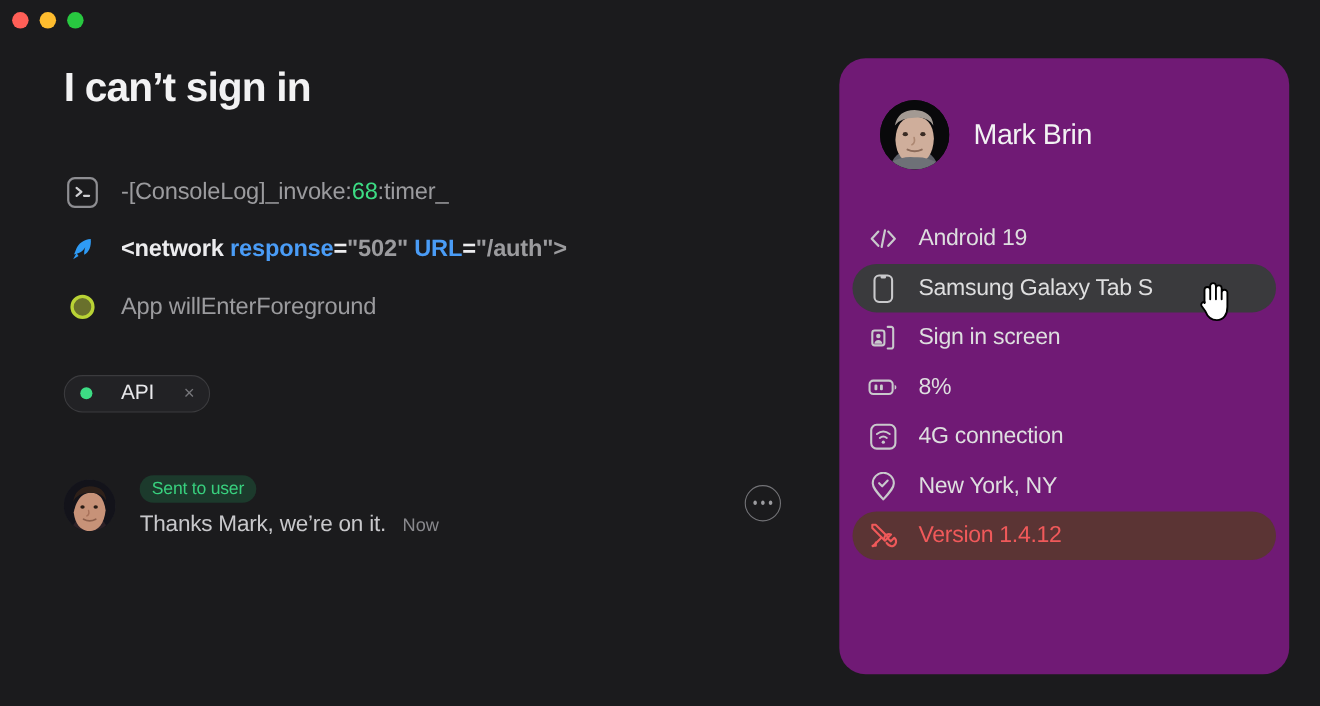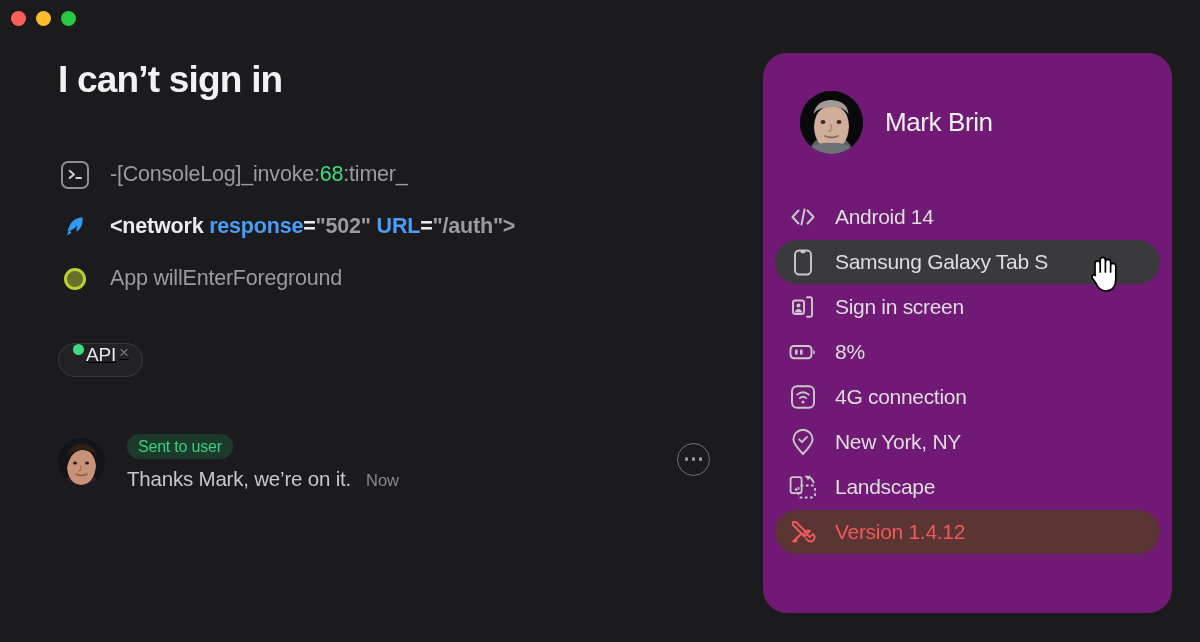--- a/index.html
+++ b/index.html
@@ -39,25 +39,24 @@
 
   .term-ico { width:28px; height:28px; border:2px solid #8e8e92; border-radius:7px;
               display:flex; align-items:center; justify-content:center; }
 
   .dotcircle { width:22px; height:22px; border-radius:50%;
                border:3px solid #b9d335; background:#69702c; }
 
   
   .tags { margin-top:46px; }
   .chip {
-    display:inline-flex; gap:2px;
+    display:inline-flex; align-items:center; gap:26px;
     height:34px; padding:0 13px 0 14px;
     border:1px solid #3b3b3e; border-radius:18px;
     background:#222225;
-    text-decoration:underline;
   }
   .chip-dot { width:11px; height:11px; border-radius:50%; background:#3ddc84; }
   .chip-label { font-size:19px; color:#e9e9ec; letter-spacing:-0.2px; }
   .chip-x { font-size:17px; color:#77777b; line-height:1; margin-left:1px; }
 
   
   .comment { margin-top:57px; display:flex; align-items:flex-start; position:relative; width:620px; }
   .avatar-sm {
     width:47px; height:47px; border-radius:50%; overflow:hidden;
     background:#20202a; flex:none; margin-top:4px;
@@ -214,21 +213,21 @@
     <div class="info-list">
 
       <div class="info-row">
         <span class="info-icon">
           <svg width="26" height="18" viewBox="0 0 26 18">
             <path d="M8.5 2.5 L2.5 9 L8.5 15.5" stroke="#c9c9cc" stroke-width="2" fill="none" stroke-linecap="round" stroke-linejoin="round"></path>
             <path d="M17.5 2.5 L23.5 9 L17.5 15.5" stroke="#c9c9cc" stroke-width="2" fill="none" stroke-linecap="round" stroke-linejoin="round"></path>
             <path d="M14.5 1.5 L11.5 16.5" stroke="#c9c9cc" stroke-width="2" fill="none" stroke-linecap="round"></path>
           </svg>
         </span>
-        <span class="info-label">Android 14</span>
+        <span class="info-label">Android 19</span>
       </div>
 
       <div class="info-row hover">
         <span class="info-icon">
           <svg width="20" height="27" viewBox="0 0 20 27">
             <rect x="2" y="1.5" width="16" height="24" rx="4.2" stroke="#c9c9cc" stroke-width="1.9" fill="none"></rect>
             <path d="M7.6 1.5 h4.8 v1.6 a1.1 1.1 0 0 1 -1.1 1.1 h-2.6 a1.1 1.1 0 0 1 -1.1 -1.1 Z" fill="#c9c9cc"></path>
           </svg>
         </span>
         <span class="info-label">Samsung Galaxy Tab S</span>
@@ -273,32 +272,20 @@
       <div class="info-row">
         <span class="info-icon">
           <svg width="24" height="27" viewBox="0 0 24 27">
             <path d="M12 25 C5.2 17.6 2.4 14 2.4 10.4 A9.6 9.6 0 0 1 21.6 10.4 C21.6 14 18.8 17.6 12 25 Z" stroke="#c9c9cc" stroke-width="1.9" fill="none" stroke-linejoin="round"></path>
             <path d="M8.2 10.3 L11 13.1 L16 7.9" stroke="#c9c9cc" stroke-width="1.9" fill="none" stroke-linecap="round" stroke-linejoin="round"></path>
           </svg>
         </span>
         <span class="info-label">New York, NY</span>
       </div>
 
-      <div class="info-row">
-        <span class="info-icon">
-          <svg width="28" height="26" viewBox="0 0 28 26">
-            <rect x="1.6" y="3.2" width="11" height="16" rx="2.2" stroke="#c9c9cc" stroke-width="1.8" fill="none"></rect>
-            <circle cx="7.1" cy="15.6" r="1.3" fill="#c9c9cc"></circle>
-            <rect x="9.5" y="11.5" width="16.5" height="12" rx="2.2" stroke="#c9c9cc" stroke-width="1.8" fill="none" stroke-dasharray="2.6 2.6"></rect>
-            <path d="M17 2.5 q6 0.6 7.6 6" stroke="#c9c9cc" stroke-width="1.8" fill="none" stroke-linecap="round"></path>
-            <path d="M21.6 1.4 L17 2.6 L19 6.6" fill="#c9c9cc"></path>
-          </svg>
-        </span>
-        <span class="info-label">Landscape</span>
-      </div>
 
       <div class="info-row danger">
         <span class="info-icon">
           <svg width="27" height="26" viewBox="0 0 27 26">
             <path d="M3 3 L6 3 L17.5 14.5 L14.5 17.5 L3 6 Z" stroke="#f0595a" stroke-width="1.9" fill="none" stroke-linejoin="round"></path>
             <path d="M16 19.5 q2.5 3.5 5.5 3 a4.4 4.4 0 0 0 1.5 -7.6 l-3.2 3.2 l-3 -3 l3.2 -3.2 a4.4 4.4 0 0 0 -6.2 3.4" stroke="#f0595a" stroke-width="1.9" fill="none" stroke-linejoin="round" stroke-linecap="round"></path>
             <path d="M11 15 L3.5 22.5" stroke="#f0595a" stroke-width="1.9" fill="none" stroke-linecap="round"></path>
             <path d="M3.2 22.2 L6.2 22.2 L6.2 19.2" stroke="#f0595a" stroke-width="1.9" fill="none" stroke-linejoin="round" stroke-linecap="round"></path>
           </svg>
         </span>

